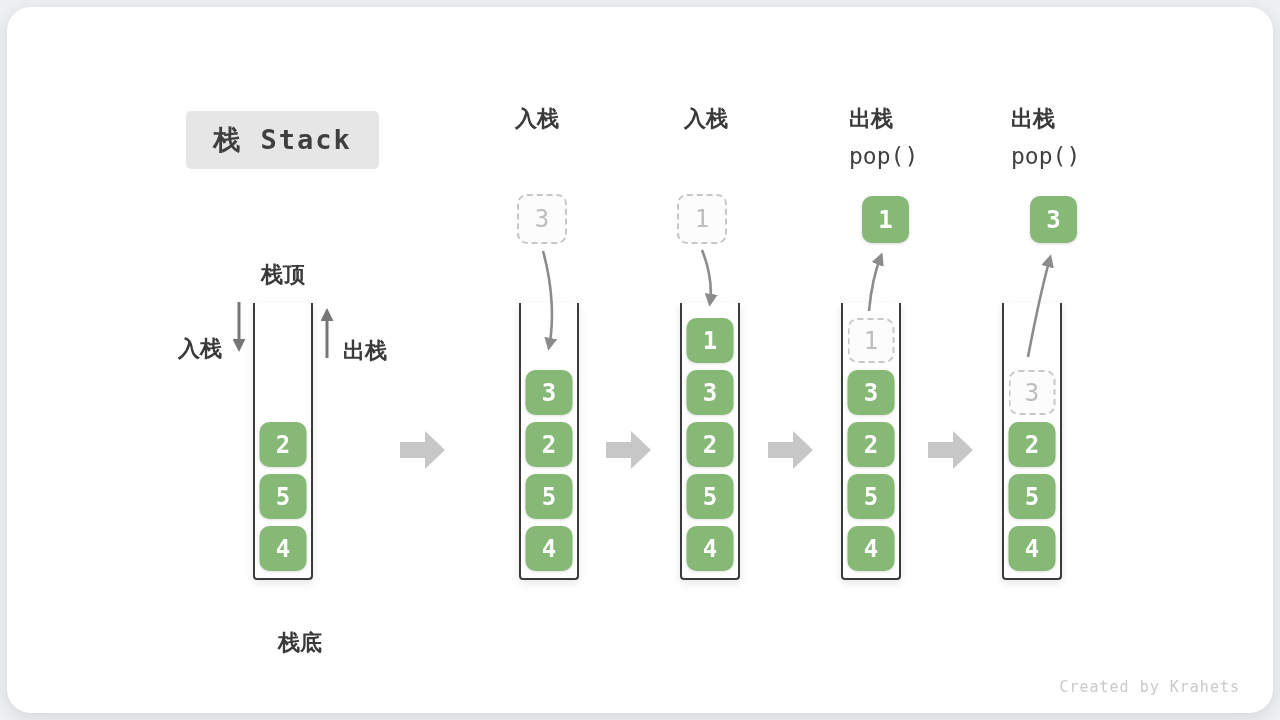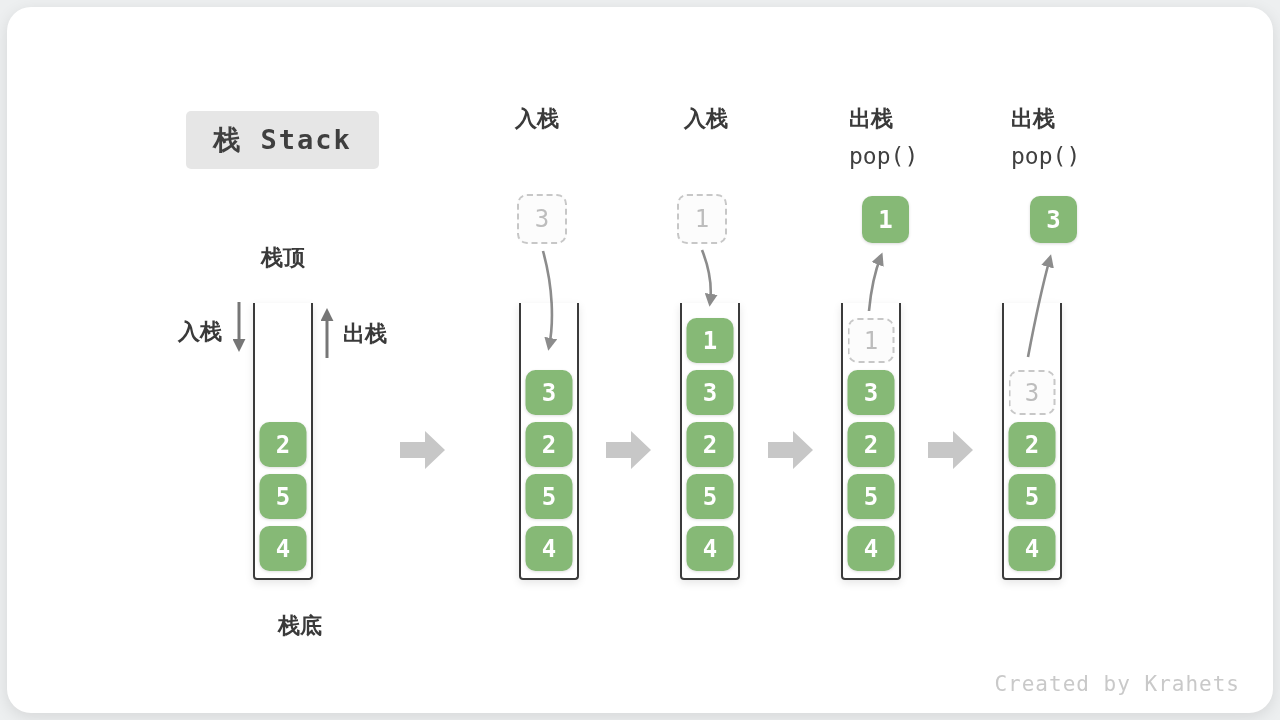--- a/index.html
+++ b/index.html
@@ -8,21 +8,21 @@
     border-radius:24px;box-shadow:0 4px 16px rgba(0,0,0,.10);}
   
   .layer{position:absolute;left:0;top:0;width:1280px;height:720px;pointer-events:none;}
   .layer *{pointer-events:auto;}
   svg.overlay{position:absolute;left:0;top:0;width:1280px;height:720px;}
 
   .title-box{position:absolute;left:186px;top:111px;width:193px;height:58px;background:#e6e6e6;
     border-radius:5px;display:flex;align-items:center;justify-content:center;
     font-family:"DejaVu Sans Mono",monospace;font-size:27px;font-weight:600;color:#3f3f3f;letter-spacing:2px;}
 
-  .zh-label{position:absolute;font-weight:700;font-size:22px;color:#3a3a3a;white-space:nowrap;}
+  .zh-label{position:absolute;font-weight:700;font-size:22px;color:#3a3a3a;white-space:nowrap;margin-top:17px;}
   .lbl-top{left:283px;top:243px;transform:translateX(-50%);}
   .lbl-bottom{left:300px;top:611px;transform:translateX(-50%);}
   .lbl-push{left:222px;top:317px;transform:translateX(-100%);}
   .lbl-pop{left:343px;top:319px;}
 
   .col-header{position:absolute;top:104px;width:160px;}
   .col-header .hz{font-weight:700;font-size:22px;color:#3a3a3a;}
   .col-header .hc{margin-top:9px;font-family:"DejaVu Sans Mono",monospace;font-size:23px;color:#3f3f3f;}
   .col-header .hc .arg{color:#70a74d;font-weight:700;}
 
@@ -37,21 +37,21 @@
   .cell.ghost{background:#fcfcfc;border:2px dashed #c7c7c7;color:#bdbdbd;box-shadow:none;font-weight:400;}
   .s0{bottom:7px;} .s1{bottom:59px;} .s2{bottom:111px;} .s3{bottom:163px;} .s4{bottom:215px;}
 
   .floatbox{position:absolute;box-sizing:border-box;display:flex;align-items:center;justify-content:center;
     font-family:"DejaVu Sans Mono",monospace;font-size:24px;border-radius:10px;}
   .floatbox.dashed{width:50px;height:50px;background:#fcfcfc;border:2px dashed #c7c7c7;color:#bdbdbd;}
   .floatbox.solid{width:47px;height:47px;background:#86b976;color:#ffffff;font-weight:700;
     box-shadow:0 1px 3px rgba(0,0,0,.15);}
 
   .watermark{position:absolute;right:40px;bottom:24px;font-family:"DejaVu Sans Mono",monospace;
-    font-size:21px;color:#c9c9c9;letter-spacing:1px;}
+    font-size:15px;color:#c9c9c9;letter-spacing:1px;}
 </style>
 </head>
 <body>
 
 <div class="canvas"></div>
 
 <div class="layer">
 
   <svg class="overlay" viewBox="0 0 1280 720">
     <defs>

